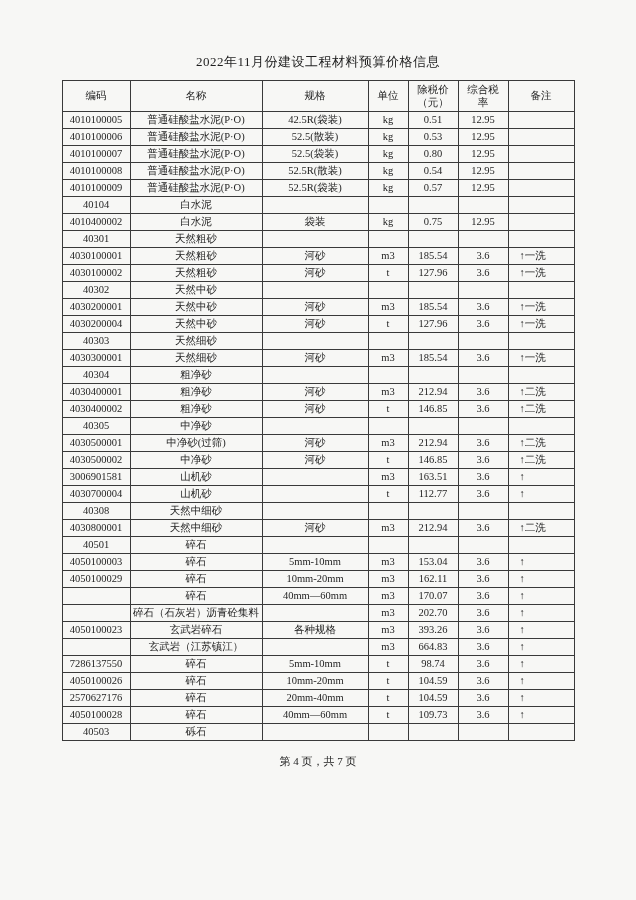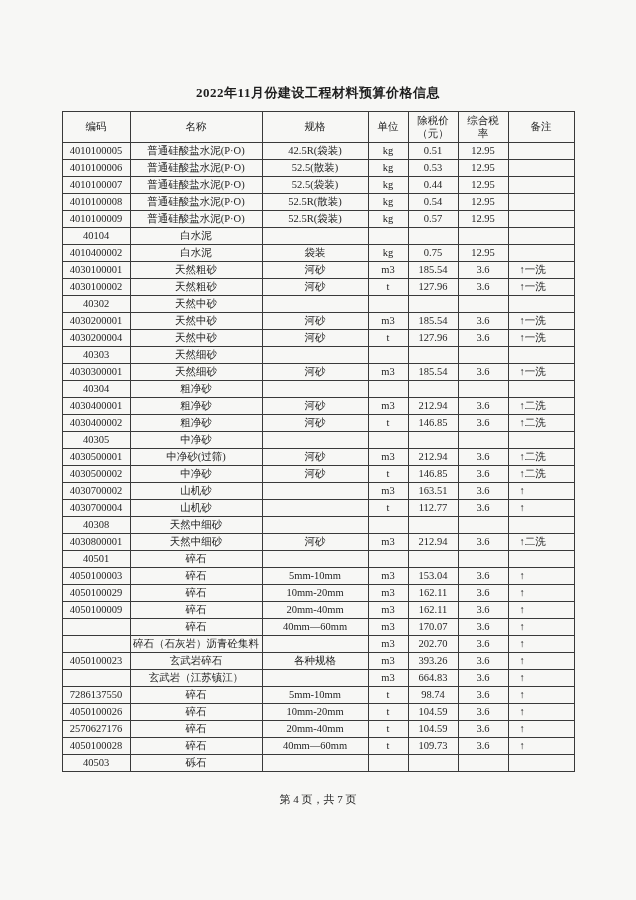--- a/index.html
+++ b/index.html
@@ -5,23 +5,23 @@
   * { margin:0; padding:0; box-sizing:border-box; }
   body {
     width:636px; height:900px;
     background:#f7f7f5;
     font-family:"Liberation Serif","DejaVu Serif",serif;
     color:#1e1e1e;
     overflow:hidden;
   }
   .page { width:636px; height:900px; position:relative; }
   .title {
-    padding-top:84px;
+    padding-top:53px;
     text-align:center;
-    font-weight:bold;
+    font-weight:normal;
     font-size:13px;
     letter-spacing:0.5px;
   }
   table.price-table {
     border-collapse:collapse;
     table-layout:fixed;
     width:512px;
     margin:9px auto 0 auto;
   }
   .price-table th, .price-table td {
@@ -39,21 +39,21 @@
     white-space:pre-line;
     vertical-align:middle;
   }
   .price-table td.col-note {
     text-align:left;
     padding-left:11px;
   }
   .footer {
     text-align:center;
     font-size:11px;
-    margin-top:20px;
+    margin-top:13px;
   }
 </style>
 </head>
 <body>
 
 <div class="page">
 
   <div class="title">2022年11月份建设工程材料预算价格信息</div>
 
   <table class="price-table">
@@ -96,21 +96,21 @@
           <td class="col-unit">kg</td>
           <td class="col-price">0.53</td>
           <td class="col-tax">12.95</td>
           <td class="col-note"></td>
         </tr>
         <tr>
           <td class="col-code">4010100007</td>
           <td class="col-name">普通硅酸盐水泥(P·O)</td>
           <td class="col-spec">52.5(袋装)</td>
           <td class="col-unit">kg</td>
-          <td class="col-price">0.44</td>
+          <td class="col-price">0.80</td>
           <td class="col-tax">12.95</td>
           <td class="col-note"></td>
         </tr>
         <tr>
           <td class="col-code">4010100008</td>
           <td class="col-name">普通硅酸盐水泥(P·O)</td>
           <td class="col-spec">52.5R(散装)</td>
           <td class="col-unit">kg</td>
           <td class="col-price">0.54</td>
           <td class="col-tax">12.95</td>
@@ -137,20 +137,29 @@
         <tr>
           <td class="col-code">4010400002</td>
           <td class="col-name">白水泥</td>
           <td class="col-spec">袋装</td>
           <td class="col-unit">kg</td>
           <td class="col-price">0.75</td>
           <td class="col-tax">12.95</td>
           <td class="col-note"></td>
         </tr>
         <tr>
+          <td class="col-code">40301</td>
+          <td class="col-name">天然粗砂</td>
+          <td class="col-spec"></td>
+          <td class="col-unit"></td>
+          <td class="col-price"></td>
+          <td class="col-tax"></td>
+          <td class="col-note"></td>
+        </tr>
+        <tr>
           <td class="col-code">4030100001</td>
           <td class="col-name">天然粗砂</td>
           <td class="col-spec">河砂</td>
           <td class="col-unit">m3</td>
           <td class="col-price">185.54</td>
           <td class="col-tax">3.6</td>
           <td class="col-note">↑一洗</td>
         </tr>
         <tr>
           <td class="col-code">4030100002</td>
@@ -254,21 +263,21 @@
         <tr>
           <td class="col-code">4030500002</td>
           <td class="col-name">中净砂</td>
           <td class="col-spec">河砂</td>
           <td class="col-unit">t</td>
           <td class="col-price">146.85</td>
           <td class="col-tax">3.6</td>
           <td class="col-note">↑二洗</td>
         </tr>
         <tr>
-          <td class="col-code">4030700002</td>
+          <td class="col-code">3006901581</td>
           <td class="col-name">山机砂</td>
           <td class="col-spec"></td>
           <td class="col-unit">m3</td>
           <td class="col-price">163.51</td>
           <td class="col-tax">3.6</td>
           <td class="col-note">↑</td>
         </tr>
         <tr>
           <td class="col-code">4030700004</td>
           <td class="col-name">山机砂</td>
@@ -311,29 +320,20 @@
           <td class="col-spec">5mm-10mm</td>
           <td class="col-unit">m3</td>
           <td class="col-price">153.04</td>
           <td class="col-tax">3.6</td>
           <td class="col-note">↑</td>
         </tr>
         <tr>
           <td class="col-code">4050100029</td>
           <td class="col-name">碎石</td>
           <td class="col-spec">10mm-20mm</td>
-          <td class="col-unit">m3</td>
-          <td class="col-price">162.11</td>
-          <td class="col-tax">3.6</td>
-          <td class="col-note">↑</td>
-        </tr>
-        <tr>
-          <td class="col-code">4050100009</td>
-          <td class="col-name">碎石</td>
-          <td class="col-spec">20mm-40mm</td>
           <td class="col-unit">m3</td>
           <td class="col-price">162.11</td>
           <td class="col-tax">3.6</td>
           <td class="col-note">↑</td>
         </tr>
         <tr>
           <td class="col-code"></td>
           <td class="col-name">碎石</td>
           <td class="col-spec">40mm—60mm</td>
           <td class="col-unit">m3</td>

